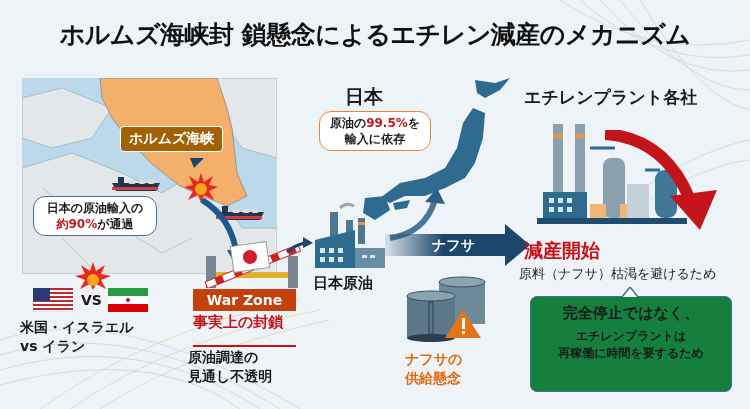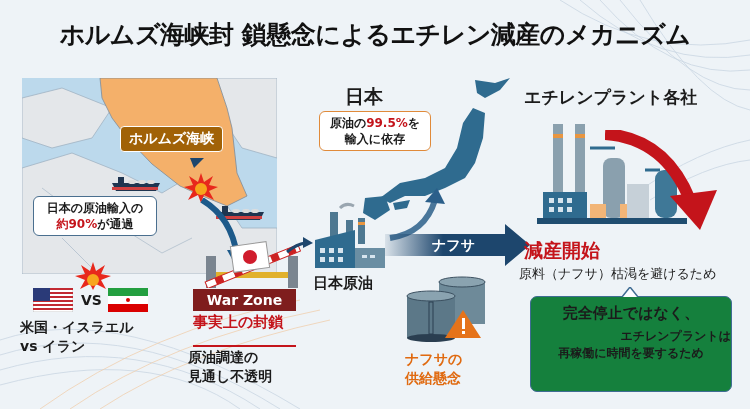--- a/index.html
+++ b/index.html
@@ -2,25 +2,25 @@
 <html><head>
 <meta charset="utf-8">
 <style>
   * { box-sizing: border-box; margin: 0; padding: 0; }
   body { width: 750px; height: 409px; overflow: hidden; background: #eef3f7; font-family: "DejaVu Sans", "Liberation Sans", sans-serif; position: relative; color: #1b1b1b; }
   .bg-lines { position: absolute; inset: 0; pointer-events: none; }
   .title { position: absolute; top: 18px; left: 0; width: 750px; text-align: center; font-size: 25px; font-weight: bold; letter-spacing: -0.5px; color: #111; }
   .map { position: absolute; left: 22px; top: 78px; width: 255px; height: 196px; background: #bcd9ec; overflow: hidden; }
   .abs { position: absolute; }
   .callout-dark { background: #a16207; color: #fff; border-radius: 4px; font-weight: bold; font-size: 14px; padding: 3px 8px; border: 1.5px solid #fff; }
-  .callout-white { background: #fff; border: 1.5px solid #4a6f8f; border-radius: 6px; font-weight: bold; font-size: 12px; line-height: 16px; text-align: center; padding: 3px 6px; }
+  .callout-white { background: #fff; border: 1.5px solid #4a6f8f; border-radius: 12px; font-weight: bold; font-size: 12px; line-height: 16px; text-align: center; padding: 3px 6px; }
   .red { color: #c4141b; }
   .orange { color: #e06a10; }
   .label-bold { font-weight: bold; }
-  .warzone { background: #7f1d1d; color: #fff; font-weight: bold; font-size: 14px; text-align: center; padding: 3px 0; width: 103px; }
+  .warzone { background: #c2410c; color: #fff; font-weight: bold; font-size: 14px; text-align: center; padding: 3px 0; width: 103px; }
   .note-box { position: absolute; left: 530px; top: 296px; width: 202px; height: 96px; background: #15803d; border: 1.5px solid #3f6c93; border-radius: 7px; text-align: center; }
 </style>
 </head>
 <body>
 
 <svg class="bg-lines" width="750" height="409">
   <g stroke="#c9d6e2" stroke-width="0.8" fill="none">
     <path d="M560 0 Q650 60 750 40"></path>
       <path d="M580 0 Q660 70 750 55"></path>
       <path d="M600 0 Q670 80 750 70"></path>
@@ -228,18 +228,18 @@
 </svg>
 <svg class="abs" style="left:605px; top:130px;" width="115" height="100">
   <path d="M0 4 Q60 8 85 70" stroke="#c4141b" stroke-width="12" fill="none"></path>
     <path d="M65 66 L112 60 L95 100 Z" fill="#c4141b"></path>
 </svg>
 <div class="abs label-bold red" style="left:524px; top:238px; width:216px; font-size:19px;">減産開始</div>
 <div class="abs label-bold" style="left:519px; top:265px; width:226px; font-size:13px; font-weight:normal;">原料（ナフサ）枯渇を避けるため</div>
 
 <div class="note-box">
   <div style="font-weight:bold; font-size:15px; margin-top:7px;">完全停止ではなく、</div>
-  <div style="font-weight:bold; font-size:12px; margin-top:5px;text-align:right;">エチレンプラントは</div>
+  <div style="font-weight:bold; font-size:12px; margin-top:5px;">エチレンプラントは</div>
   <div style="font-weight:bold; font-size:12px;">再稼働に時間を要するため</div>
 </div>
 <svg class="abs" style="left:622px; top:287px;" width="16" height="10">
     <path d="M0 10 L8 0 L16 10" fill="#fbfdff" stroke="#3f6c93" stroke-width="1.5"></path>
   </svg>
 
 </body></html>

